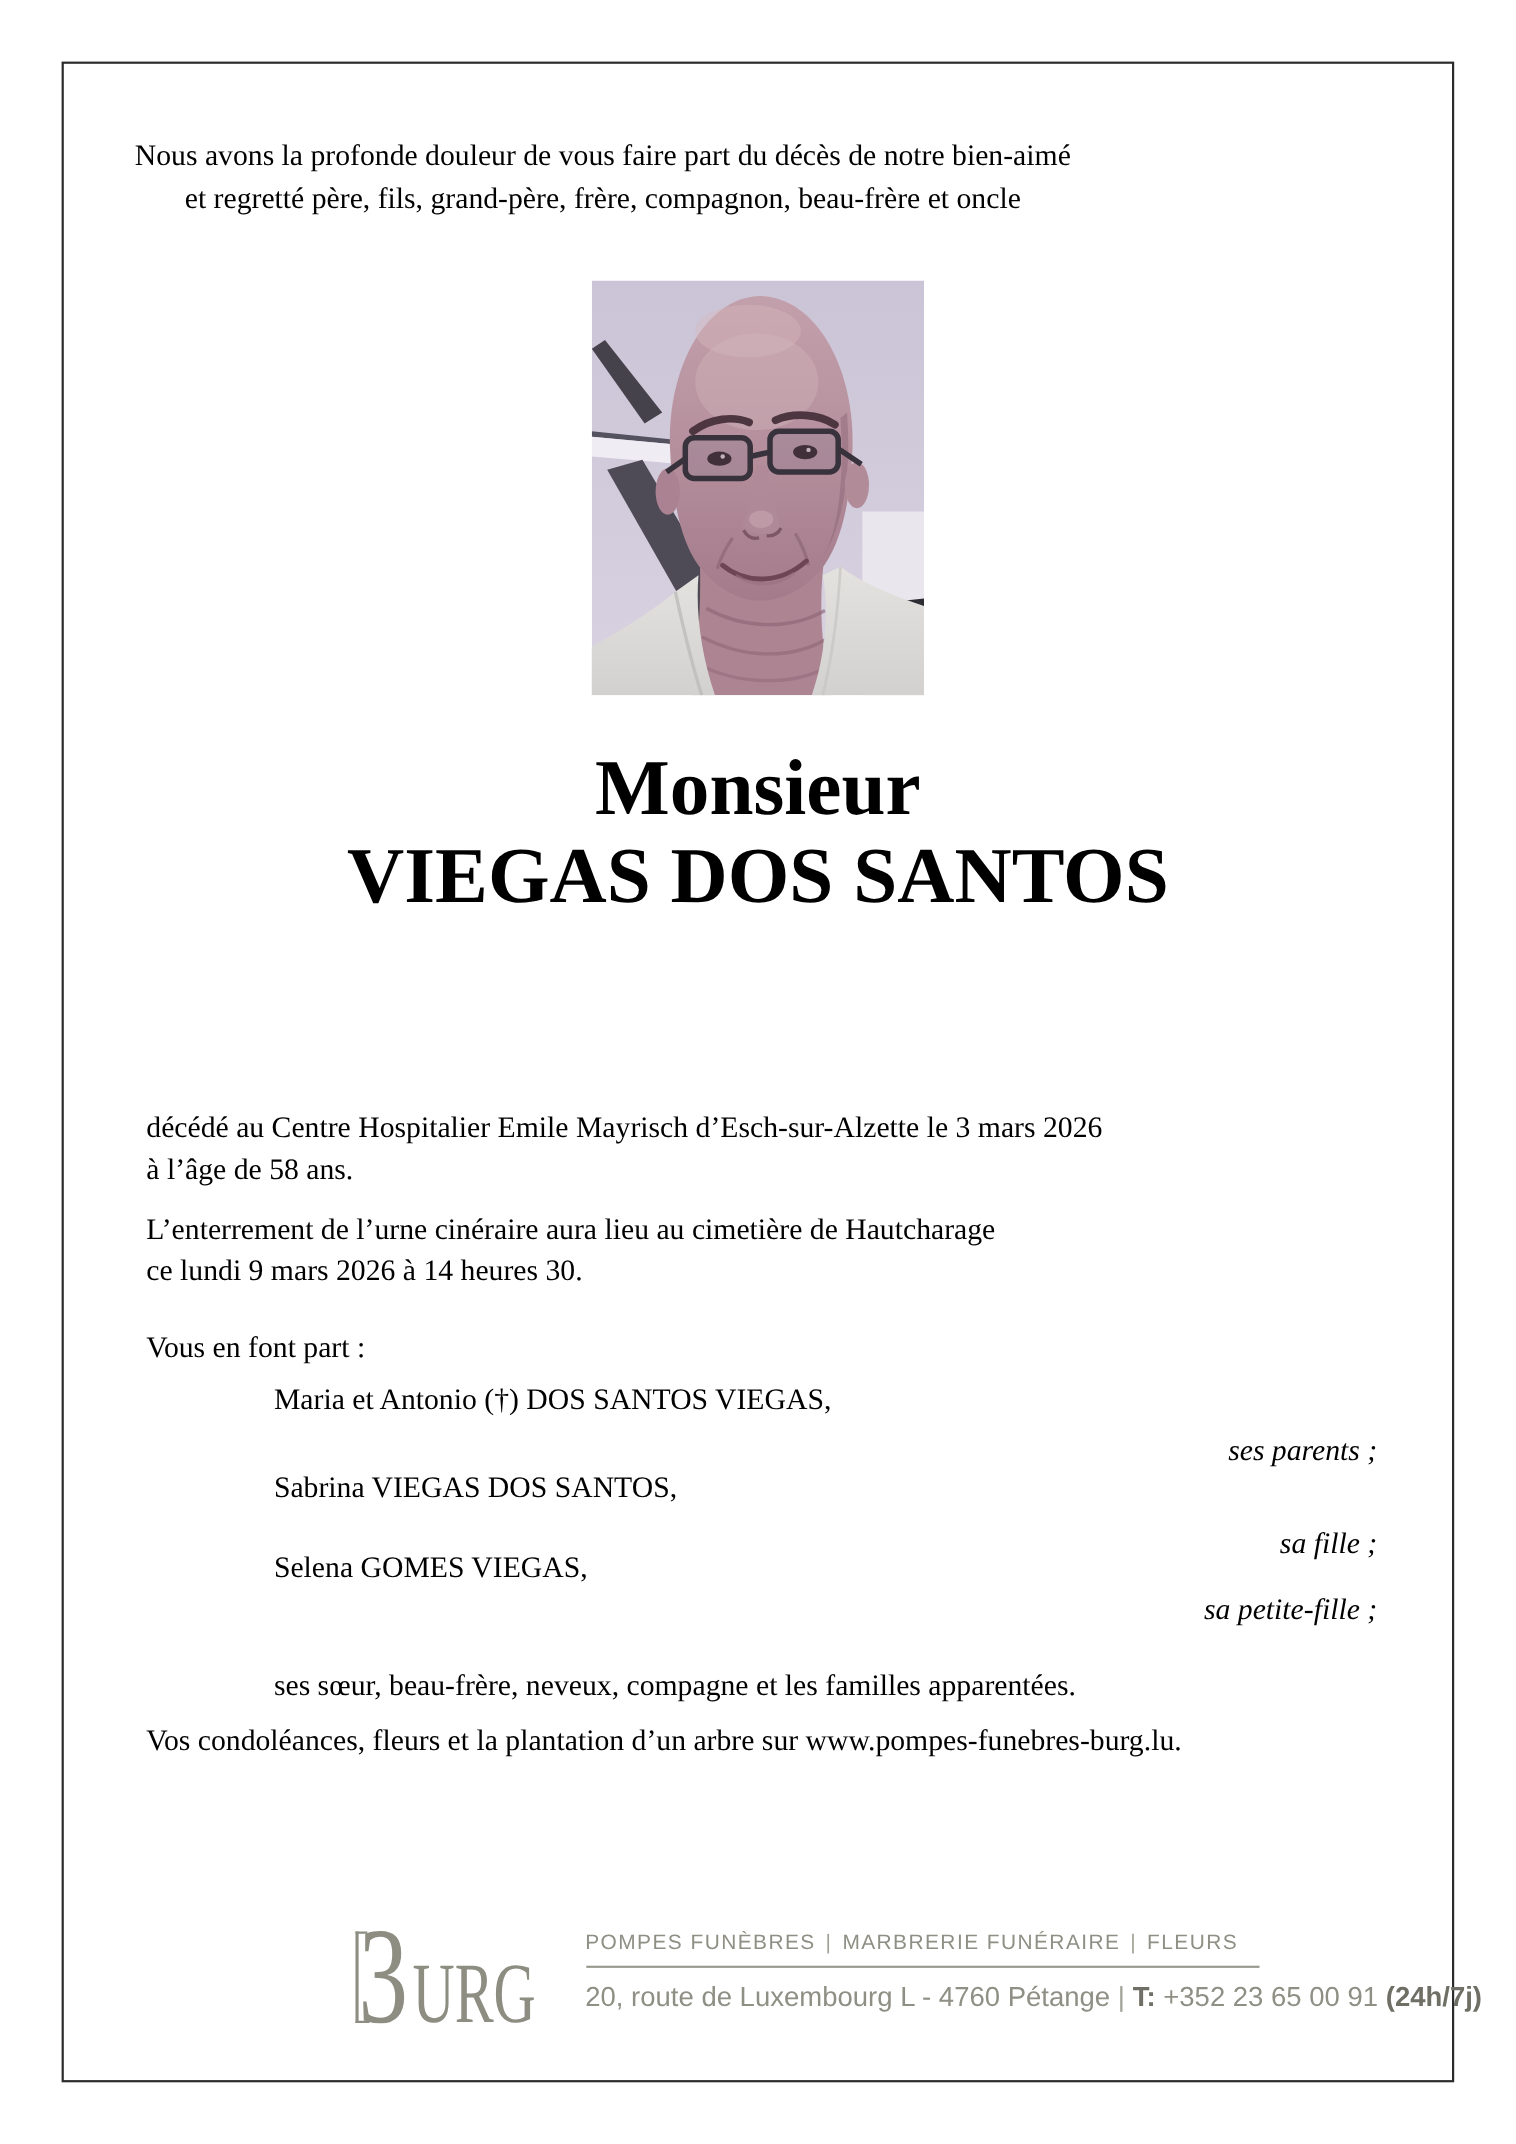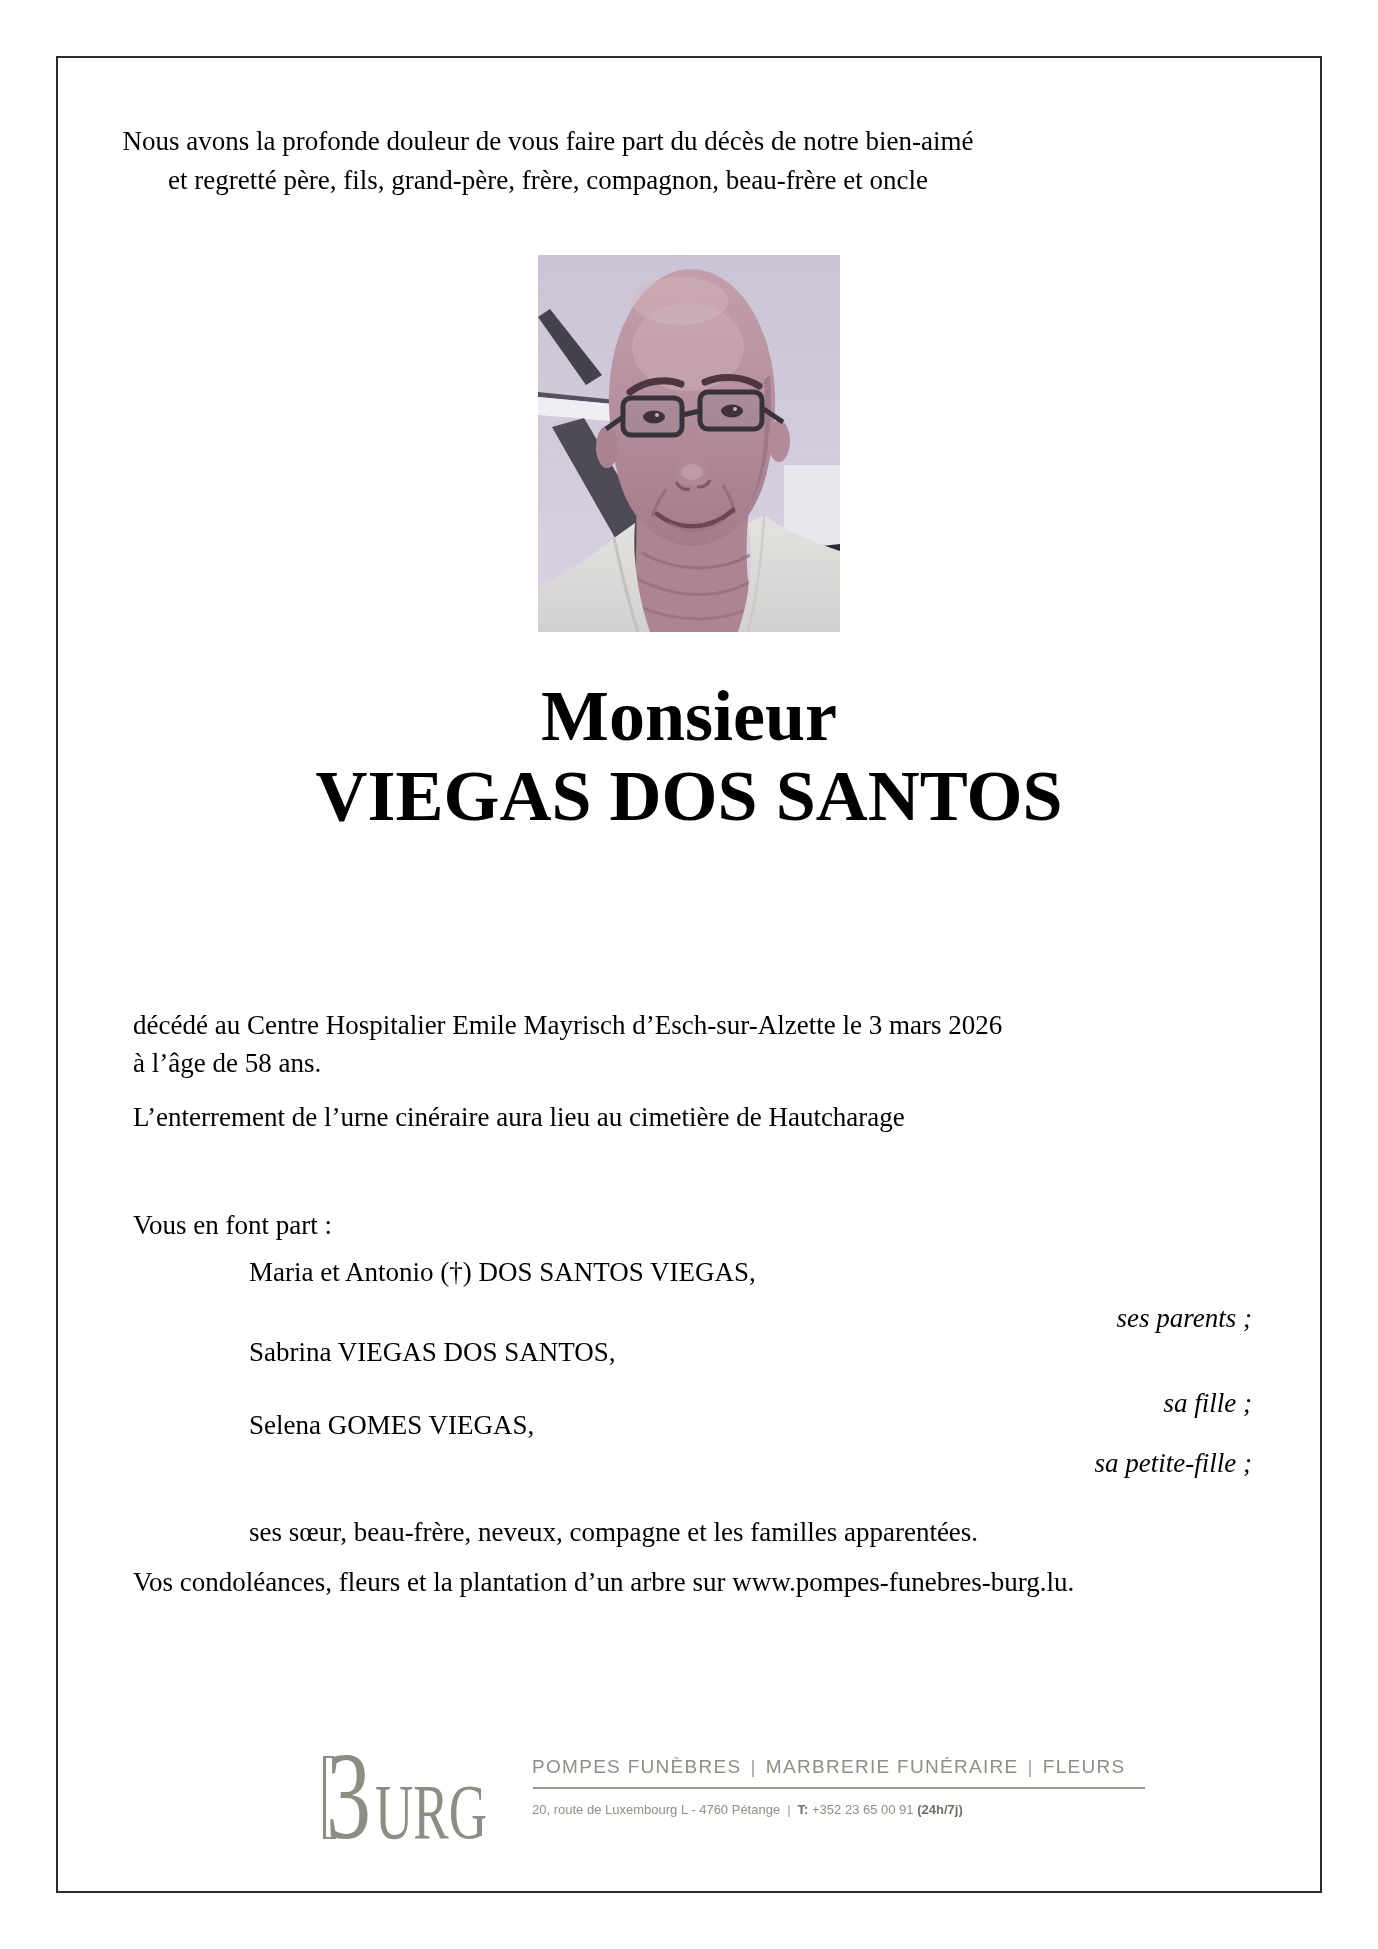--- a/index.html
+++ b/index.html
@@ -25,21 +25,21 @@
   .t-petite{top:1444px;}
   .t-relatives{top:1498px;margin-top:15px;}
   .p-condol{left:133px;top:1563px;width:1160px;}
   
   .footer-logo{left:323px;top:1754px;width:175px;height:88px;}
   .footer-block{left:532px;top:1756px;width:614px;
                 font-family:"Liberation Sans","DejaVu Sans",sans-serif;color:#8f8f85;}
   .services{font-size:19px;letter-spacing:1.3px;white-space:nowrap;}
   .services .sep{margin:0 9px;color:#a2a298;}
   .footer-rule{margin-top:9px;border:none;border-top:2px solid #9a9a90;width:612px;}
-  .addr{margin-top:13px;font-size:13px;white-space:nowrap;}
+  .addr{margin-top:13px;font-size:25px;white-space:nowrap;text-align:right;}
   .mail{margin-top:7px;font-size:18.5px;white-space:nowrap;}
   .addr .sep,.mail .sep{margin:0 7px;color:#a2a298;}
   .fbold{font-weight:bold;color:#6f6f66;}
 </style>
 </head>
 <body>
 
 <div class="abs frame"></div>
 
 <div class="abs intro">
@@ -116,20 +116,21 @@
   <div>VIEGAS DOS SANTOS</div>
 </div>
 
 <div class="abs bodytext p-death">
   <div>décédé au Centre Hospitalier Emile Mayrisch d’Esch-sur-Alzette le 3 mars 2026</div>
   <div>à l’âge de 58 ans.</div>
 </div>
 
 <div class="abs bodytext p-funeral">
   <div>L’enterrement de l’urne cinéraire aura lieu au cimetière de Hautcharage</div>
+  <div>ce lundi 9 mars 2026 à 14 heures 30.</div>
 </div>
 
 <div class="abs bodytext p-vous">Vous en font part :</div>
 
 <div class="abs bodytext name-line t-maria">Maria et Antonio (†) DOS SANTOS VIEGAS,</div>
 <div class="abs bodytext rel-line t-parents">ses parents ;</div>
 
 <div class="abs bodytext name-line t-sabrina">Sabrina VIEGAS DOS SANTOS,</div>
 <div class="abs bodytext rel-line t-fille">sa fille ;</div>
 

